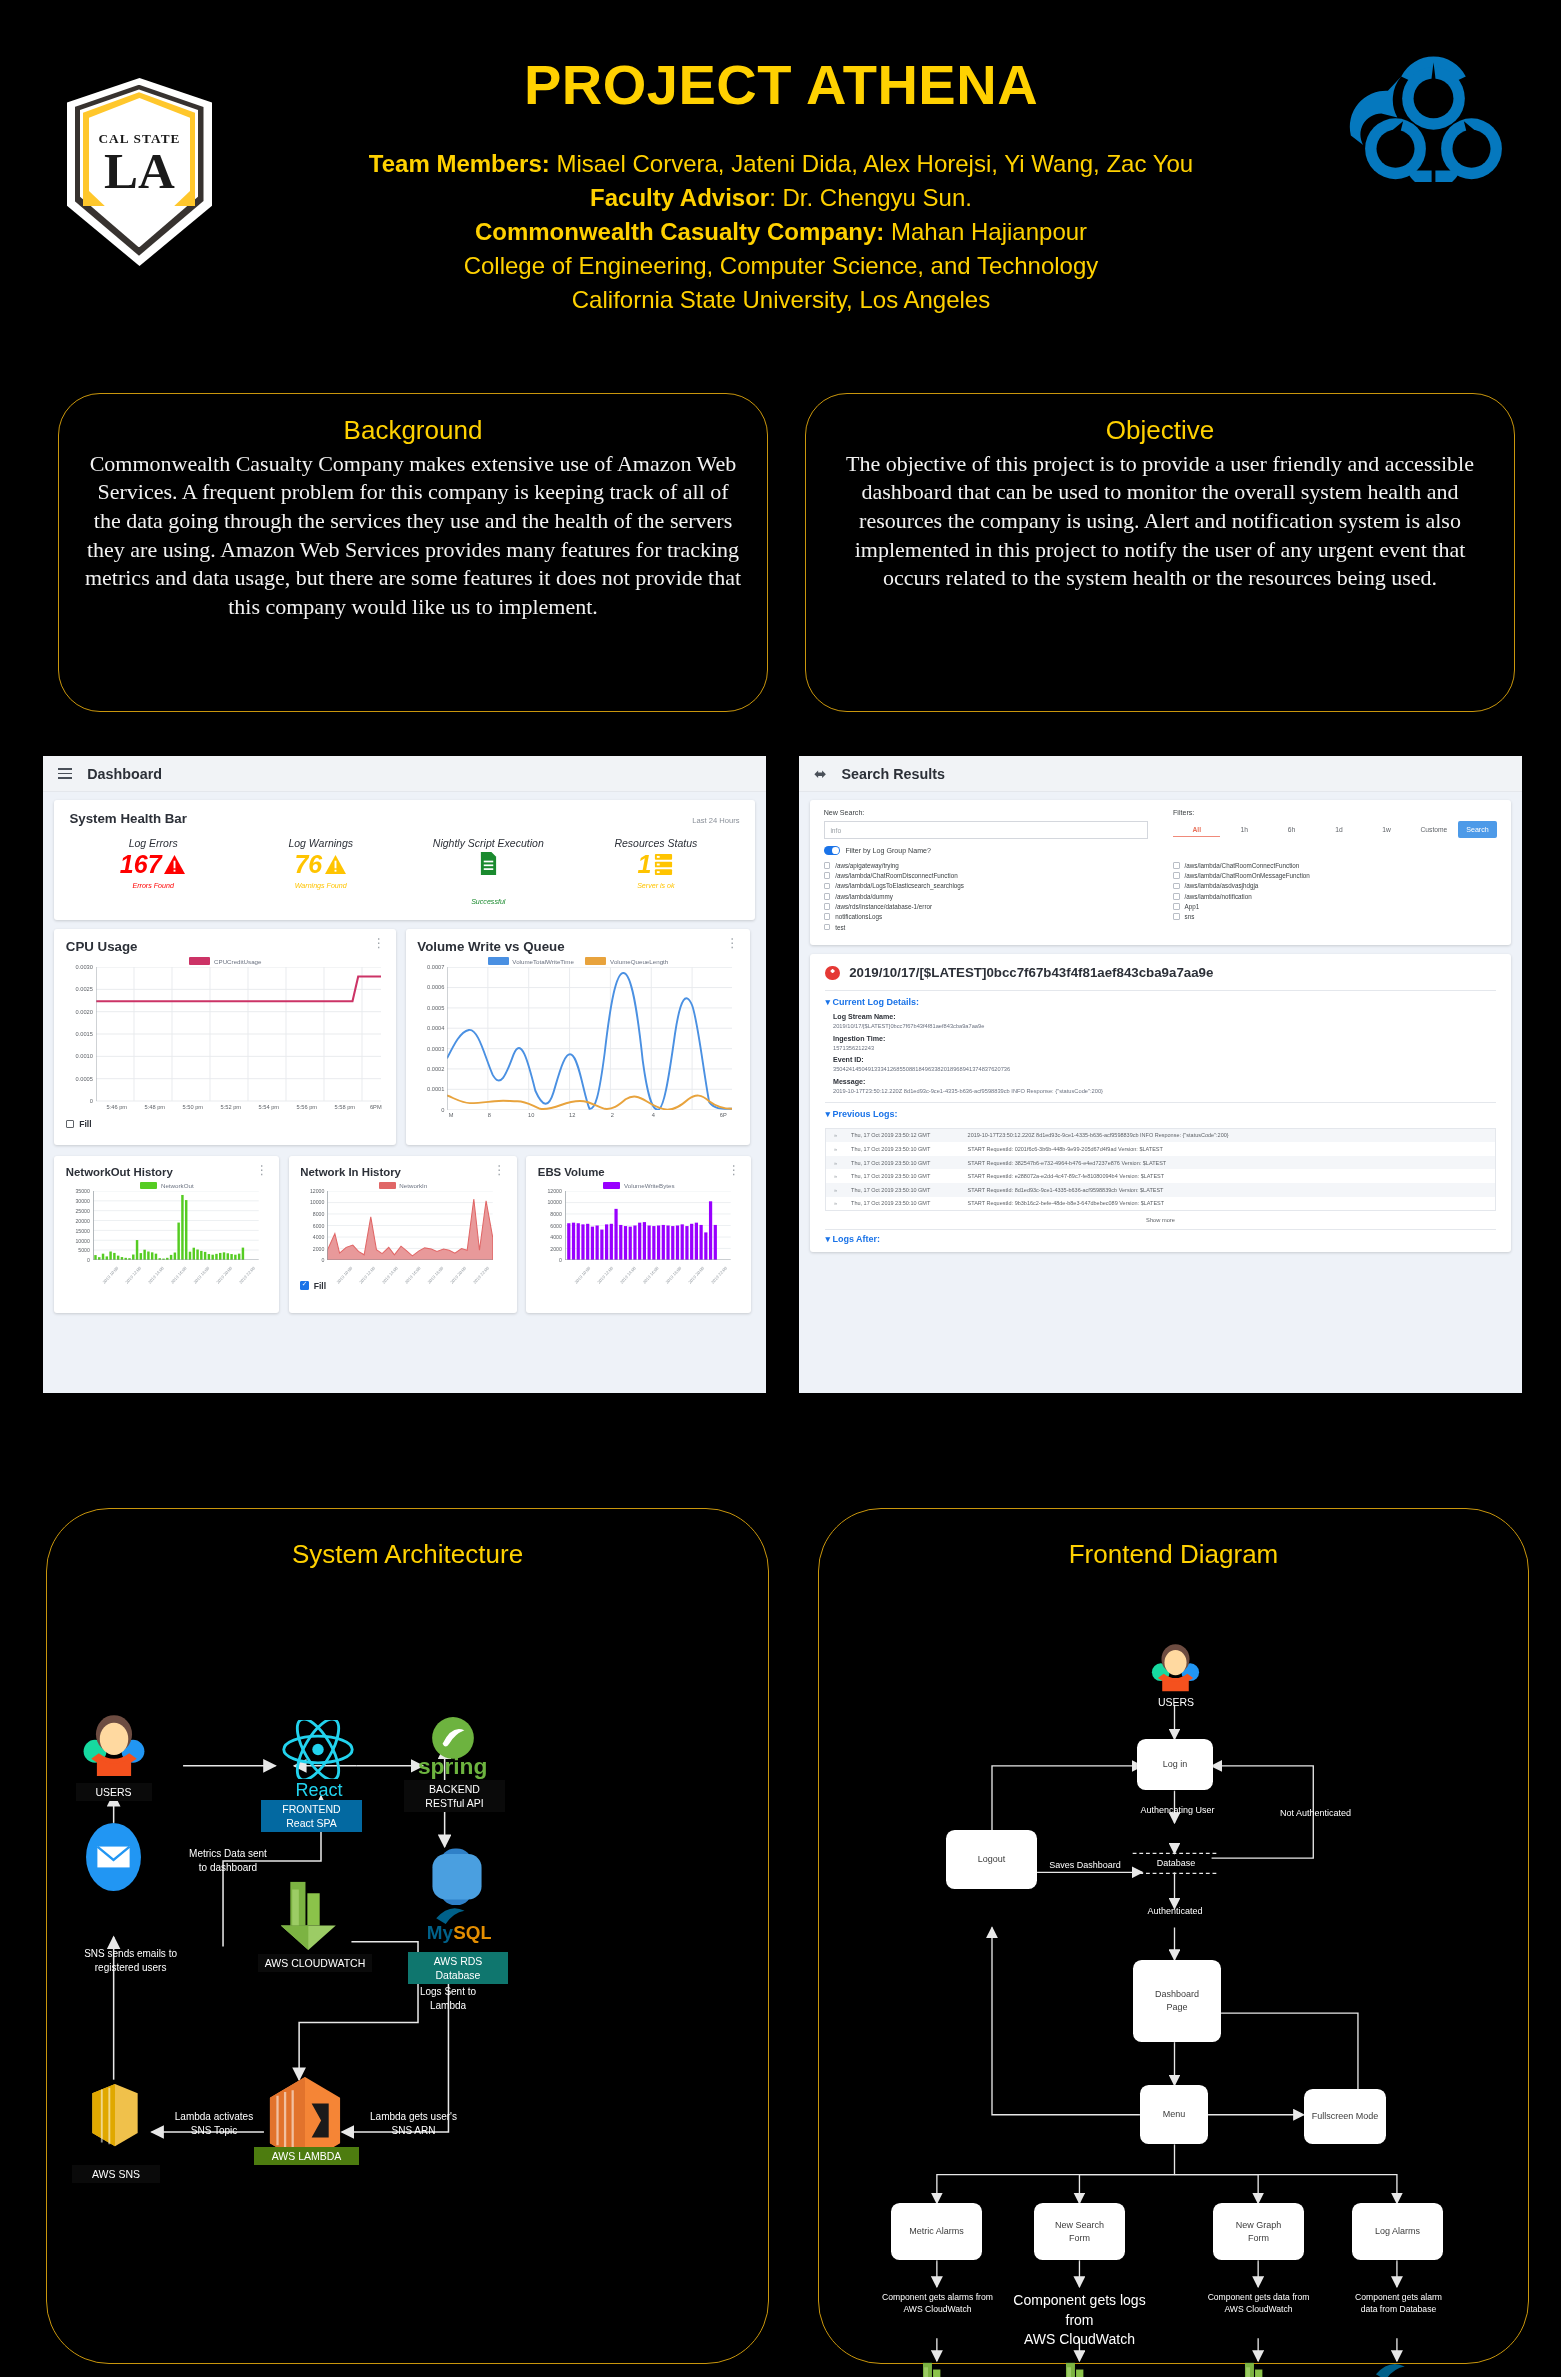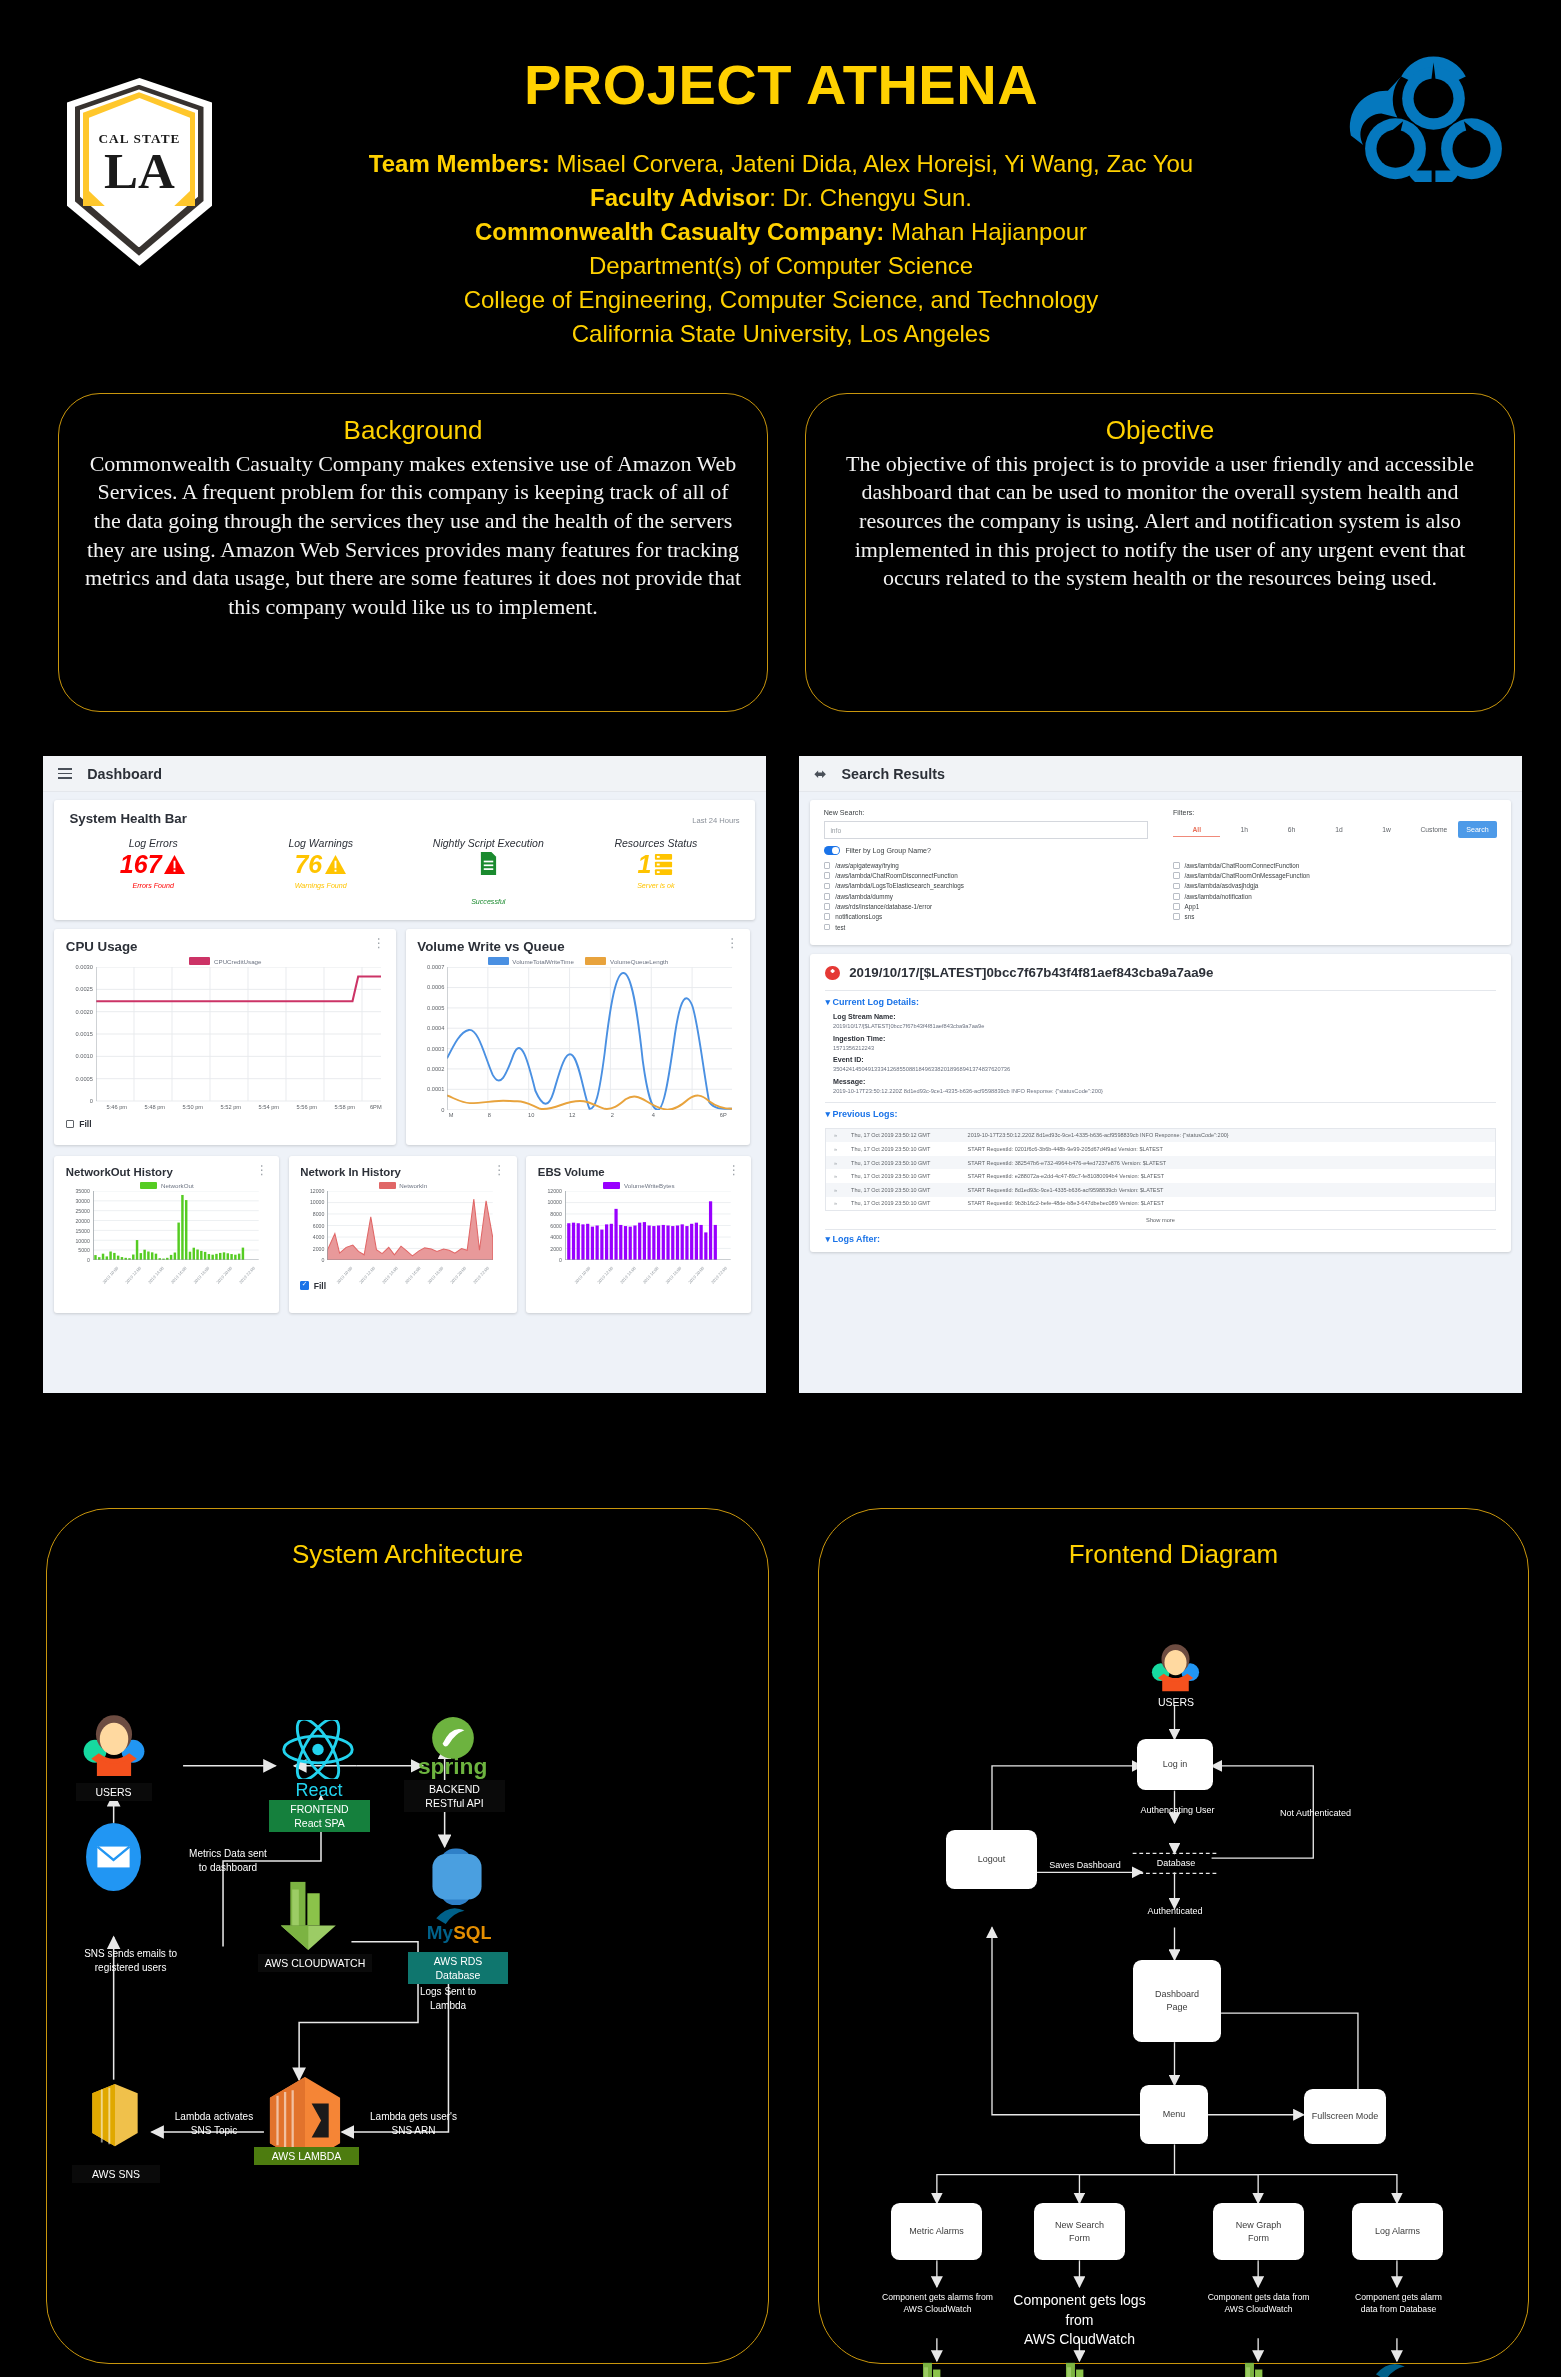--- a/index.html
+++ b/index.html
@@ -208,21 +208,20 @@
     <div class="shield-calstate">CAL STATE</div>
     <div class="shield-la">LA</div>
   </div>
 
   <div class="poster-title">PROJECT ATHENA</div>
 
   <div class="header-lines">
     <div><span class="bold">Team Members:</span><span> Misael Corvera, Jateni Dida, Alex Horejsi, Yi Wang, Zac You</span></div>
     <div><span class="bold">Faculty Advisor</span><span>: Dr. Chengyu Sun.</span></div>
     <div><span class="bold">Commonwealth Casualty Company:</span><span>  Mahan Hajianpour</span></div>
-    <div><span>Department(s) of Computer Science</span></div>
     <div><span>College of Engineering, Computer Science, and Technology</span></div>
     <div><span>California State University, Los Angeles</span></div>
   </div>
 
   <svg class="athena-logo" viewBox="0 0 180 140">
     <g fill="#0578BE">
       <path d="M90 8 a38 38 0 0 1 34 21 l-15 7 a22 22 0 0 0 -38 0 l-15 -7 A38 38 0 0 1 90 8 Z"></path>
       <path d="M56 29 a38 38 0 0 0 -4 43 l-17 -4 a22 22 0 0 0 -19 33 l-13 -10 a38 38 0 0 1 39 -47 Z"></path>
       <circle cx="90" cy="52" r="33" fill="#0578BE"></circle>
       <circle cx="90" cy="52" r="21" fill="#000"></circle>
@@ -865,21 +864,21 @@
 
   <svg style="position:absolute;left:232px;top:211px" width="78" height="59" viewBox="0 0 82 62">
     <g stroke="#22d3ee" fill="none" stroke-width="3">
       <ellipse cx="41" cy="31" rx="36" ry="14"></ellipse>
       <ellipse cx="41" cy="31" rx="36" ry="14" transform="rotate(60 41 31)"></ellipse>
       <ellipse cx="41" cy="31" rx="36" ry="14" transform="rotate(120 41 31)"></ellipse>
     </g>
     <circle cx="41" cy="31" r="6" fill="#22d3ee"></circle>
   </svg>
   <div class="node-lbl" style="left:228px;top:269px;width:88px;color:#22d3ee;font-size:18px">React</div>
-  <div class="node-lbl" style="left:222px;top:291px;width:101px;white-space:pre-line;background:#15803d;padding:1.9px 0">FRONTEND
+  <div class="node-lbl" style="left:214px;top:291px;width:101px;white-space:pre-line;background:#0369a1;padding:1.9px 0">FRONTEND
 React SPA</div>
 
   <svg style="position:absolute;left:369px;top:204px" width="74" height="67" viewBox="0 0 78 70">
     <circle cx="39" cy="26" r="22" fill="#6db33f"></circle>
     <path d="M28 32 q10 -20 23 -14 q-10 4 -16 14 q-4 6 -7 0 Z" fill="#fff"></path>
     <text x="2" y="64" fill="#6db33f" font-size="24" font-weight="bold" font-family="Liberation Sans">spring</text>
   </svg>
   <div class="node-lbl" style="left:357px;top:271px;width:101px;white-space:pre-line;background:#0a0a0a;padding:1.9px 0">BACKEND
 RESTful API</div>
 

